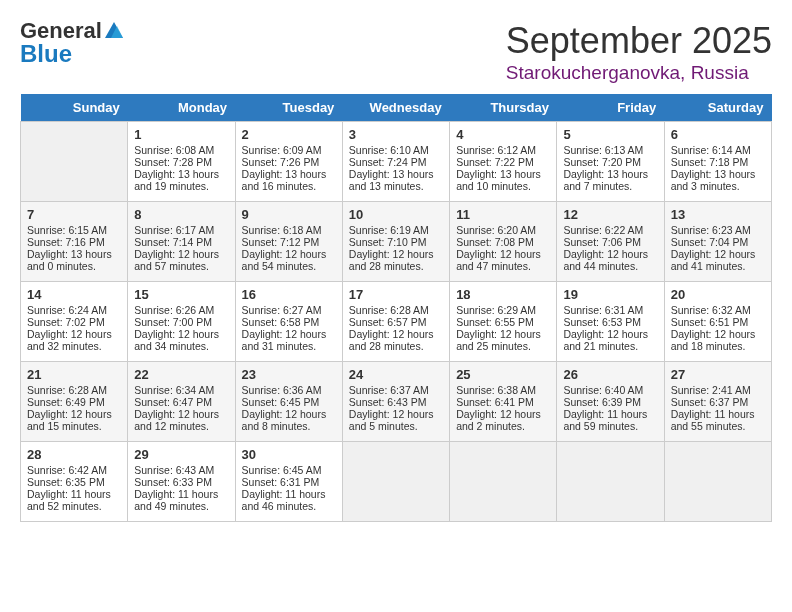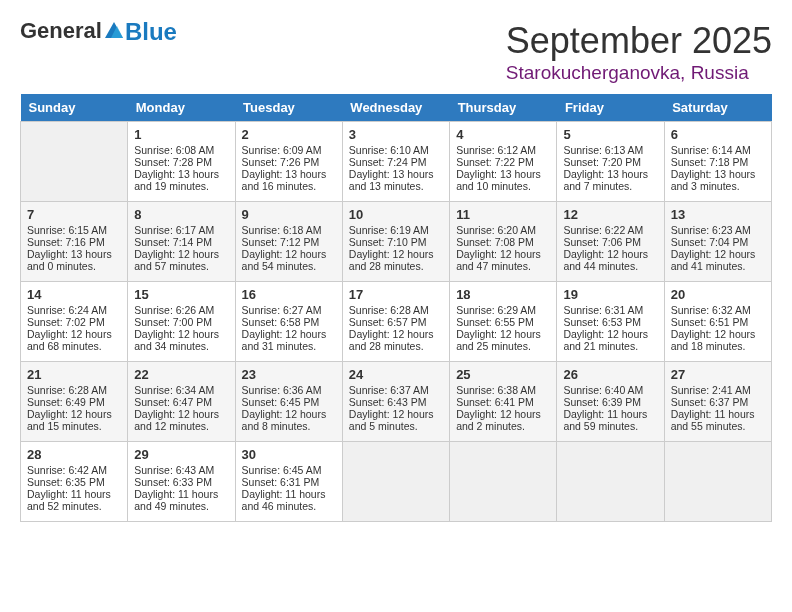--- a/index.html
+++ b/index.html
@@ -11,20 +11,21 @@
       padding: 20px;
     }
     .header {
       display: flex;
       justify-content: space-between;
       align-items: flex-start;
       margin-bottom: 10px;
     }
     .logo {
       display: flex;
+      flex-direction: column;
       align-items: flex-start;
     }
     .logo-general {
       font-size: 22px;
       font-weight: bold;
       color: #333;
       line-height: 1;
     }
     .logo-blue {
       font-size: 24px;
@@ -44,21 +45,21 @@
       color: #701a75;
     }
     table {
       width: 100%;
       border-collapse: collapse;
       table-layout: fixed;
     }
     th {
       background-color: #2e7abf;
       color: #fff;
-      text-align: left;
+      text-align: right;
       padding: 6px 8px;
       font-size: 13px;
       font-weight: bold;
     }
     td {
       border: 1px solid #ccc;
       vertical-align: top;
       padding: 5px 6px;
       font-size: 10.5px;
       color: #333;
@@ -211,21 +212,21 @@
           <div>Daylight: 12 hours</div>
           <div>and 41 minutes.</div>
         </td>
       </tr>
       <tr>
         <td>
           <span class="day-number">14</span>
           <div>Sunrise: 6:24 AM</div>
           <div>Sunset: 7:02 PM</div>
           <div>Daylight: 12 hours</div>
-          <div>and 68 minutes.</div>
+          <div>and 32 minutes.</div>
         </td>
         <td>
           <span class="day-number">15</span>
           <div>Sunrise: 6:26 AM</div>
           <div>Sunset: 7:00 PM</div>
           <div>Daylight: 12 hours</div>
           <div>and 34 minutes.</div>
         </td>
         <td>
           <span class="day-number">16</span>

